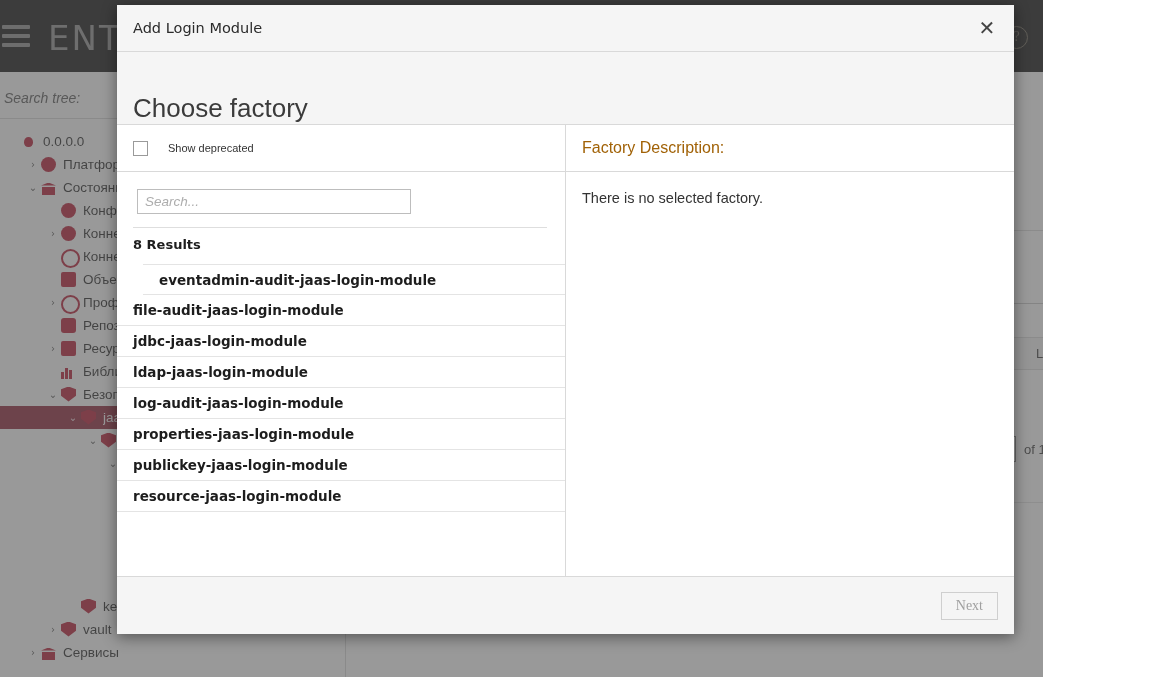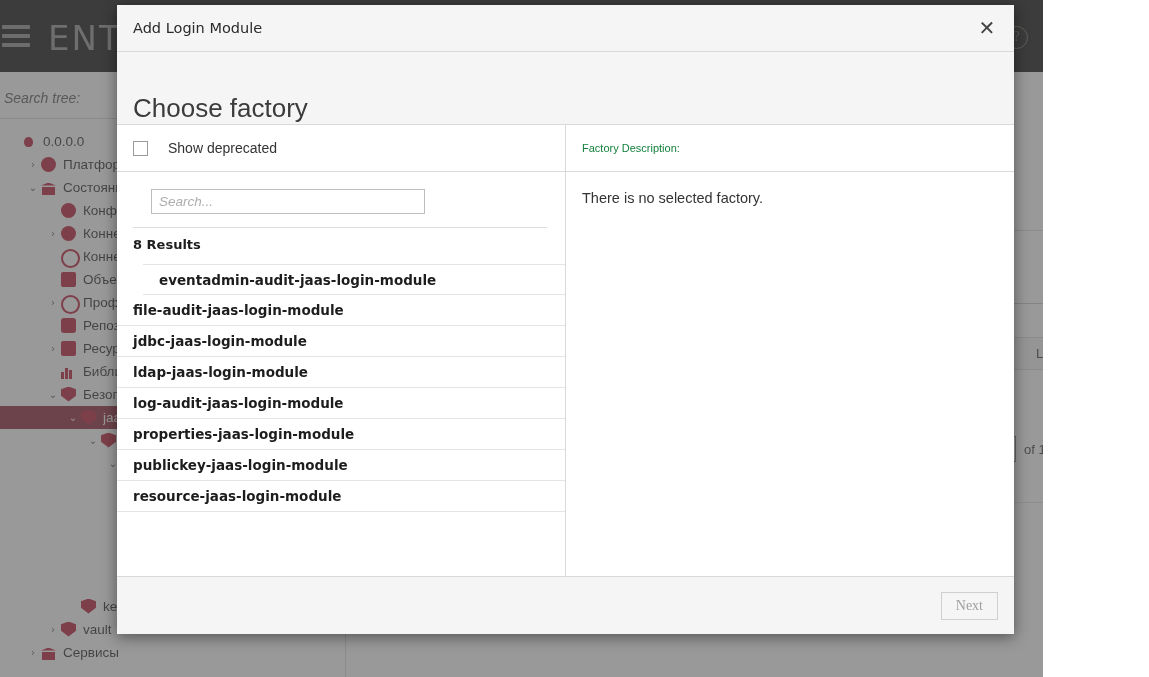--- a/index.html
+++ b/index.html
@@ -383,43 +383,42 @@
   .pane-header {
     height: 47px;
     flex: 0 0 47px;
     border-bottom: 1px solid #d9d9d9;
     display: flex;
     align-items: center;
     padding-left: 16px;
     box-sizing: border-box;
   }
   .pane-header-title {
-    font-size: 11px;
-    color: #15803d;
+    font-size: 16px;
+    color: #a16207;
   }
 
   .chk {
     width: 15px; height: 15px;
     border: 1.5px solid #9a9a9a;
     background: #fff;
     box-sizing: border-box;
     margin-right: 20px;
     flex: 0 0 15px;
     cursor: pointer;
   }
   .chk-label {
-    font-size: 14px;
+    font-size: 11px;
     color: #333;
     cursor: pointer;
   }
 
   .search-wrap {
-    padding: 17px 0 0 4px;
+    padding: 17px 0 0 20px;
     flex: 0 0 auto;
-    margin-left: 30px;
   }
   .search-input {
     width: 274px;
     height: 25px;
     border: 1px solid #bdbdbd;
     box-sizing: border-box;
     padding: 0 7px;
     font-size: 13.5px;
     font-family: "Liberation Sans", sans-serif;
     color: #333;

